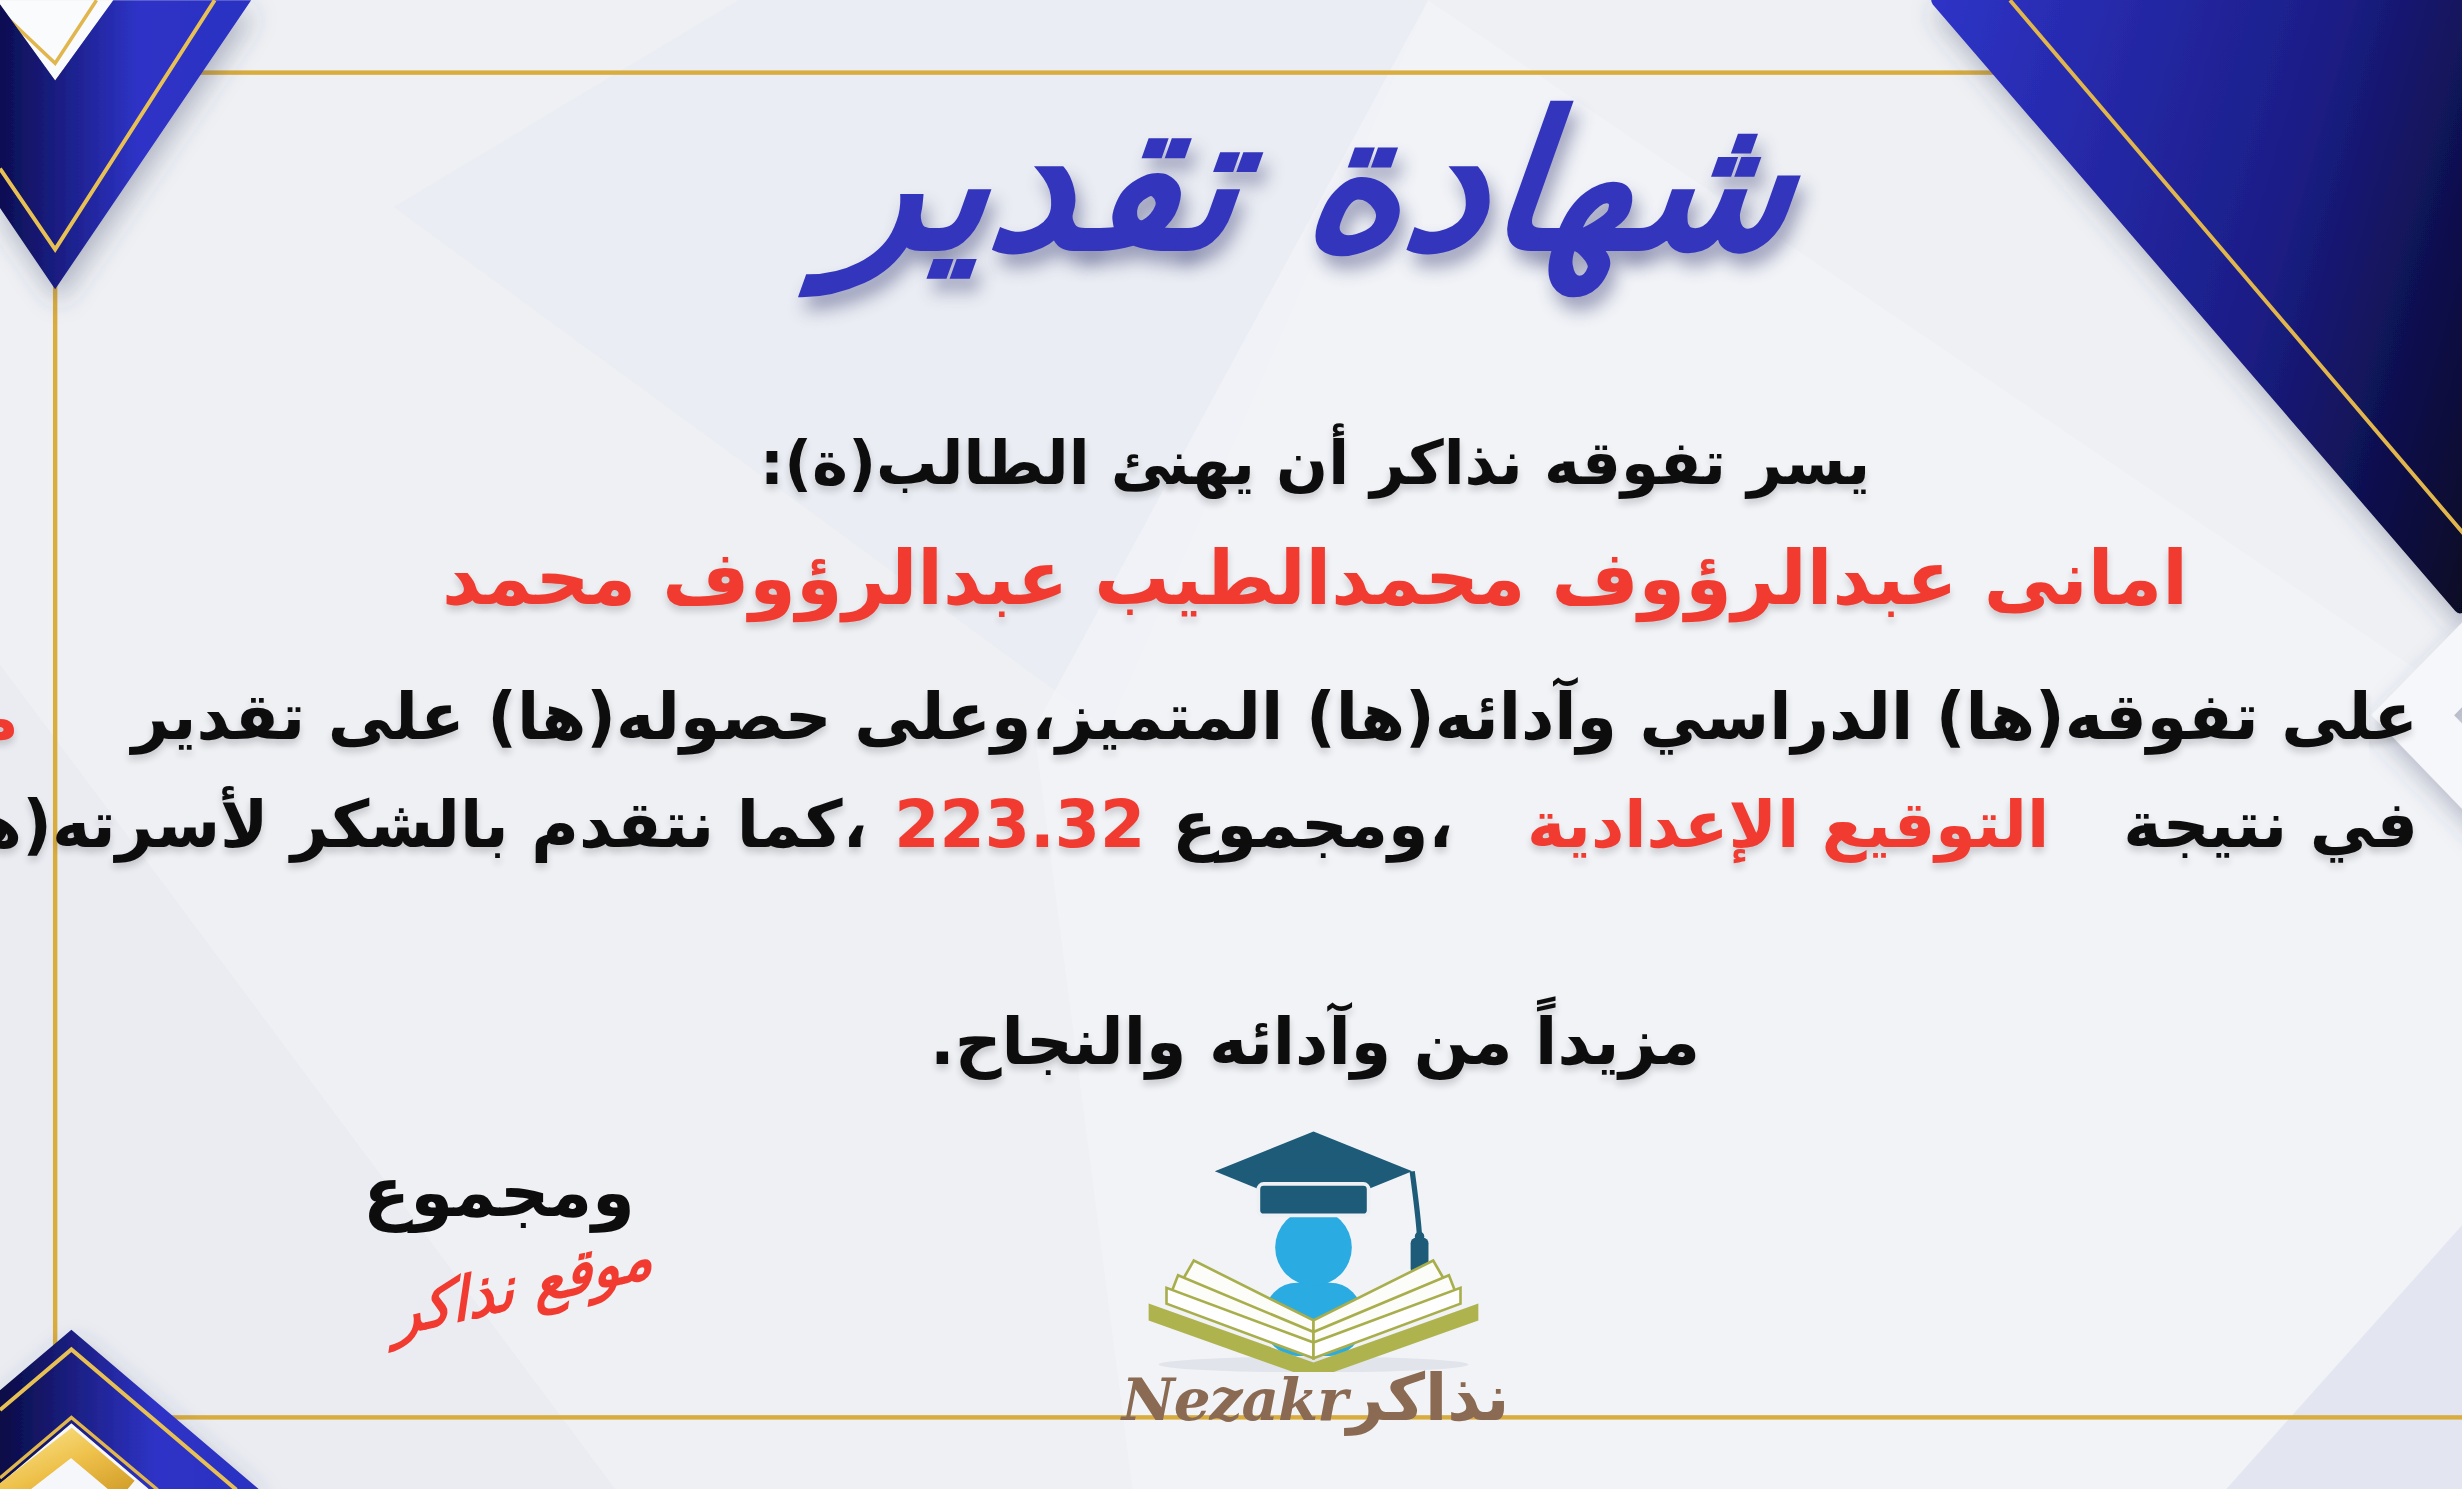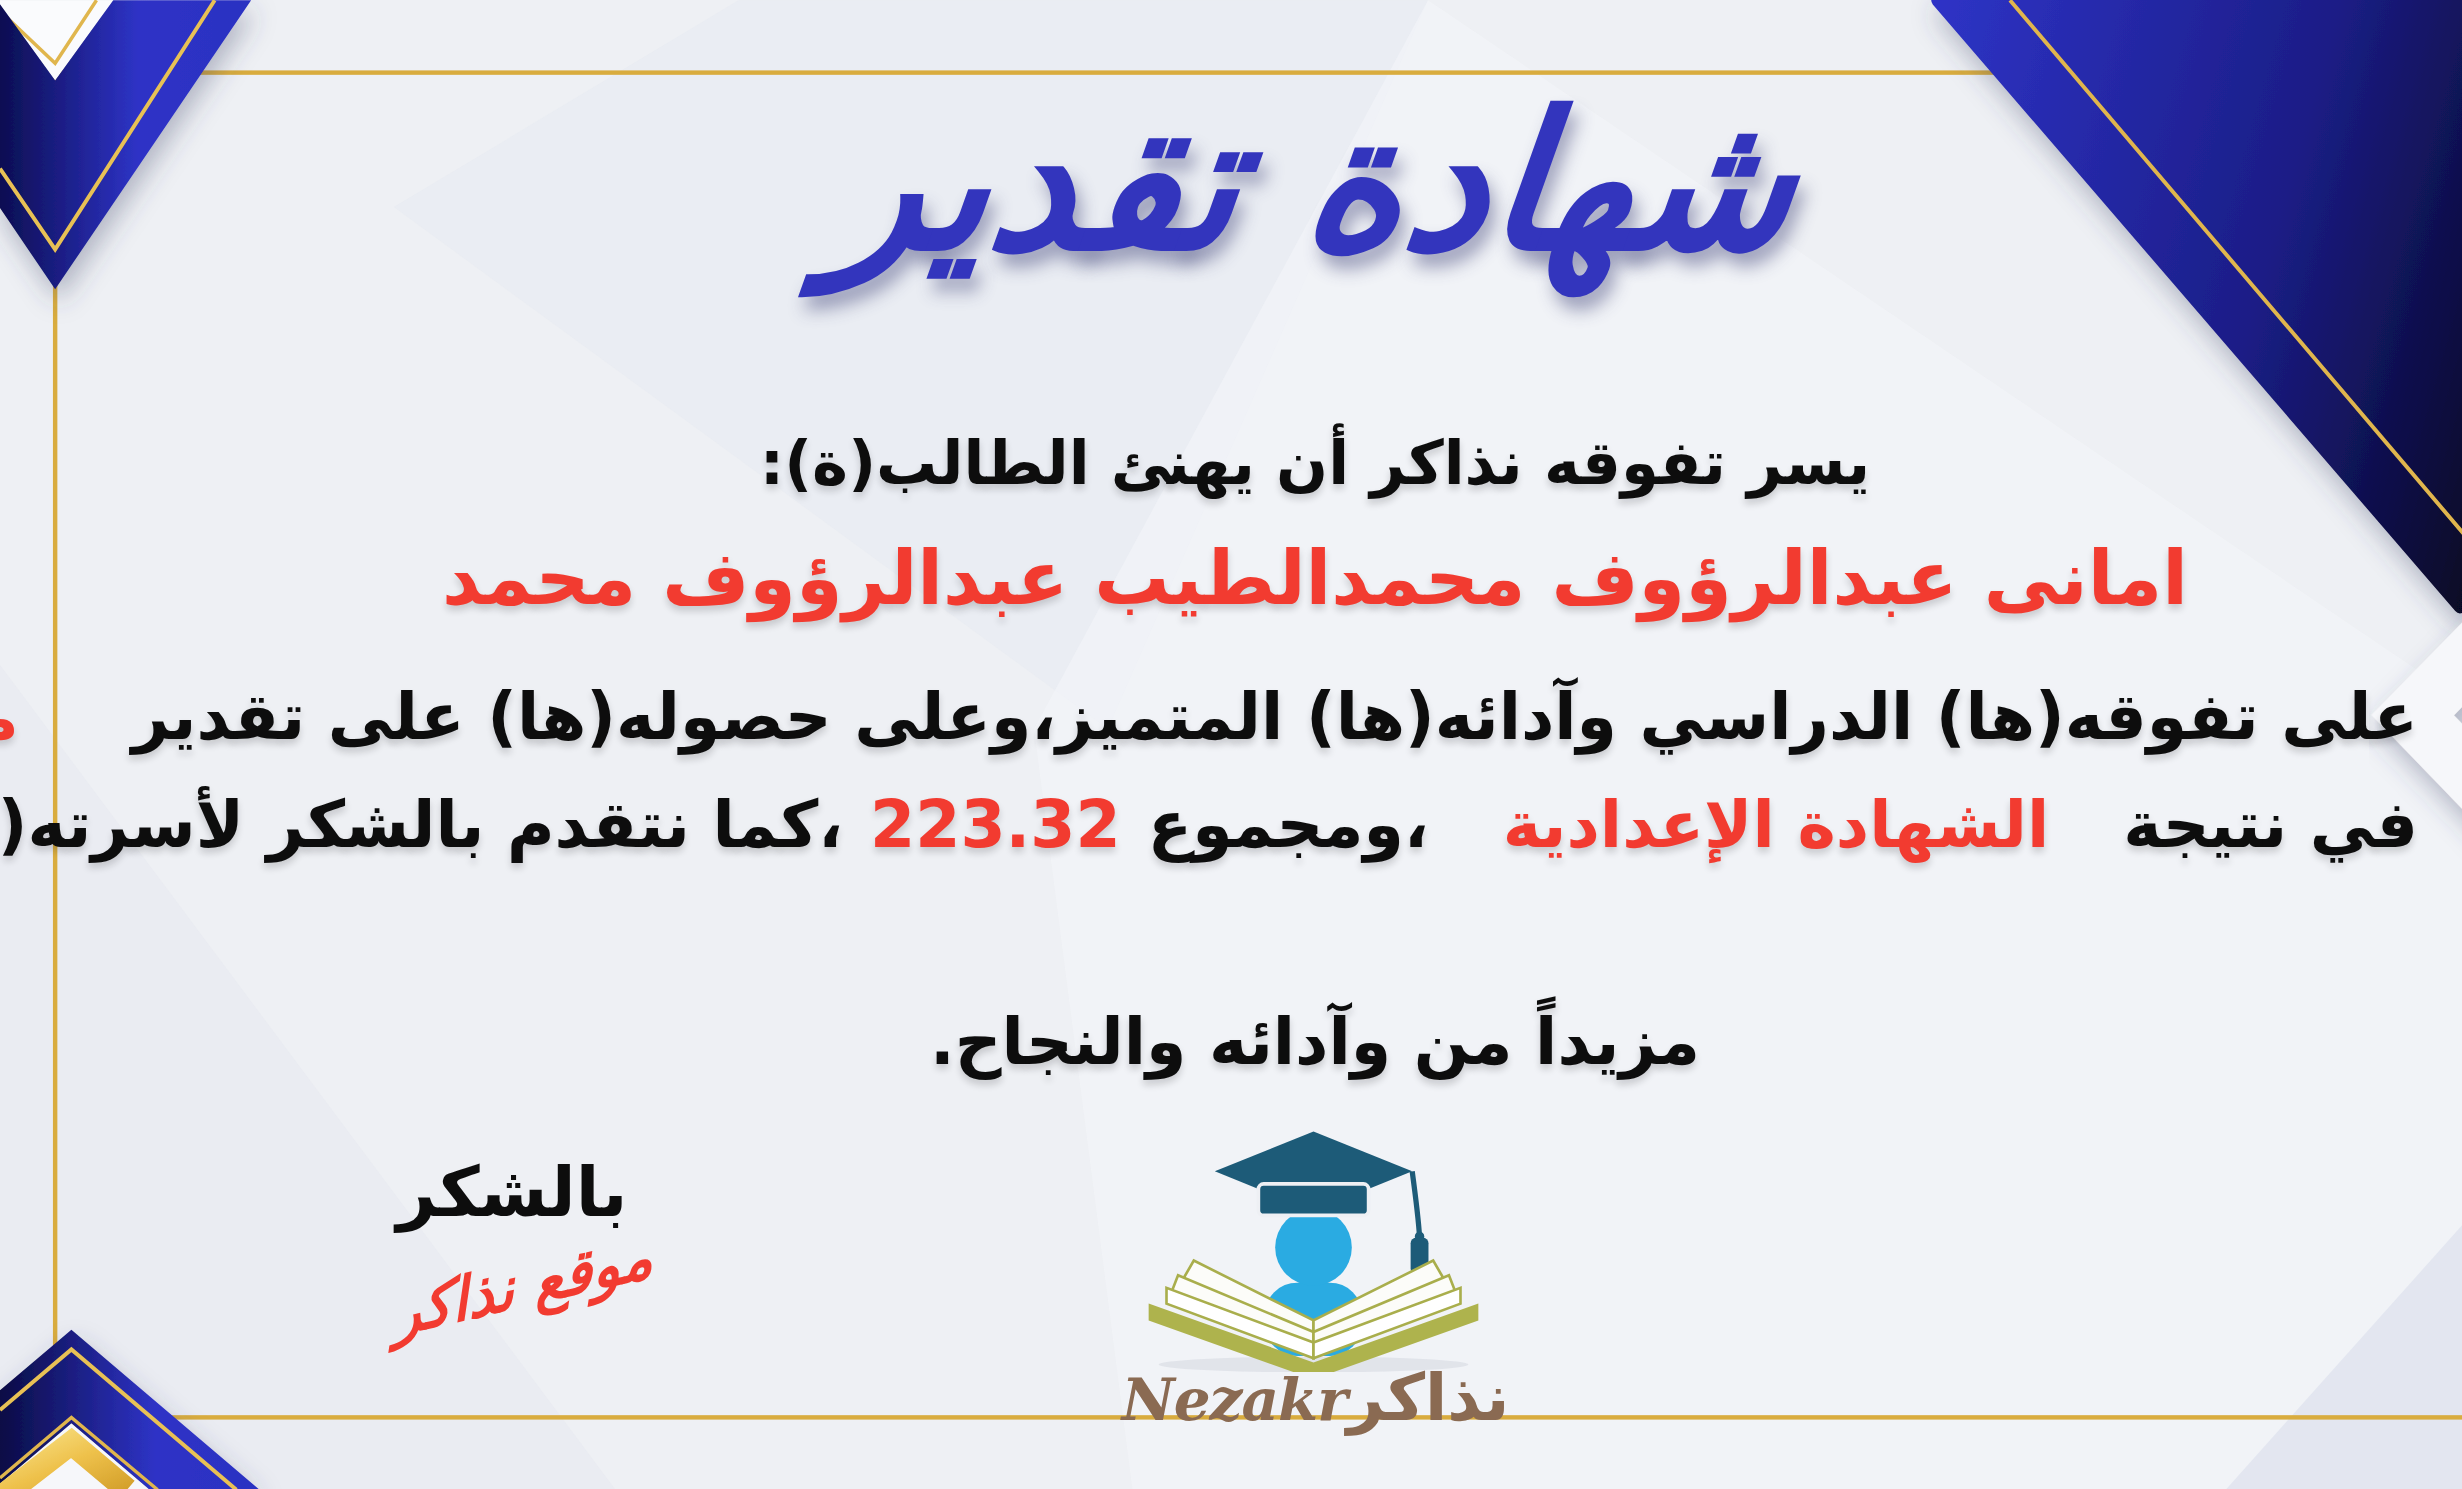--- a/index.html
+++ b/index.html
@@ -157,27 +157,27 @@
 
   <div class="abs line intro">يسر تفوقه نذاكر أن يهنئ الطالب(ة):</div>
 
   <div class="abs line name">امانى عبدالرؤوف محمدالطيب عبدالرؤوف محمد</div>
 
   <div class="abs line body3" dir="rtl">
     <span>على تفوقه(ها) الدراسي وآدائه(ها) المتميز،وعلى حصوله(ها) على تقدير</span><span class="red grade">ممتاز</span>
   </div>
 
   <div class="abs line body4" dir="rtl">
-    <span>في نتيجة</span><span class="red exam">الشهادة الإعدادية</span><span>،ومجموع</span><span class="red score">223.32</span><span>،كما نتقدم بالشكر لأسرته(ها)</span>
+    <span>في نتيجة</span><span class="red exam">التوقيع الإعدادية</span><span>،ومجموع</span><span class="red score">223.32</span><span>،كما نتقدم بالشكر لأسرته(ها)</span>
   </div>
 
 
   <div class="abs line body6">مزيداً من وآدائه والنجاح.</div>
 
-  <div class="abs sig-label">بالشكر</div>
+  <div class="abs sig-label">ومجموع</div>
   <div class="abs sig-script">موقع نذاكر</div>
 
   <svg class="abs logo-svg" viewBox="0 0 760 470" aria-hidden="true">
     <g>
       <ellipse cx="380" cy="456" rx="295" ry="15" fill="#d3d7e0" opacity="0.55"></ellipse>
     </g>
     <g>
       <rect x="287" y="300" width="186" height="140" rx="62" fill="#2aabe2"></rect>
       <circle cx="380" cy="233" r="73" fill="#2aabe2"></circle>
     </g>

